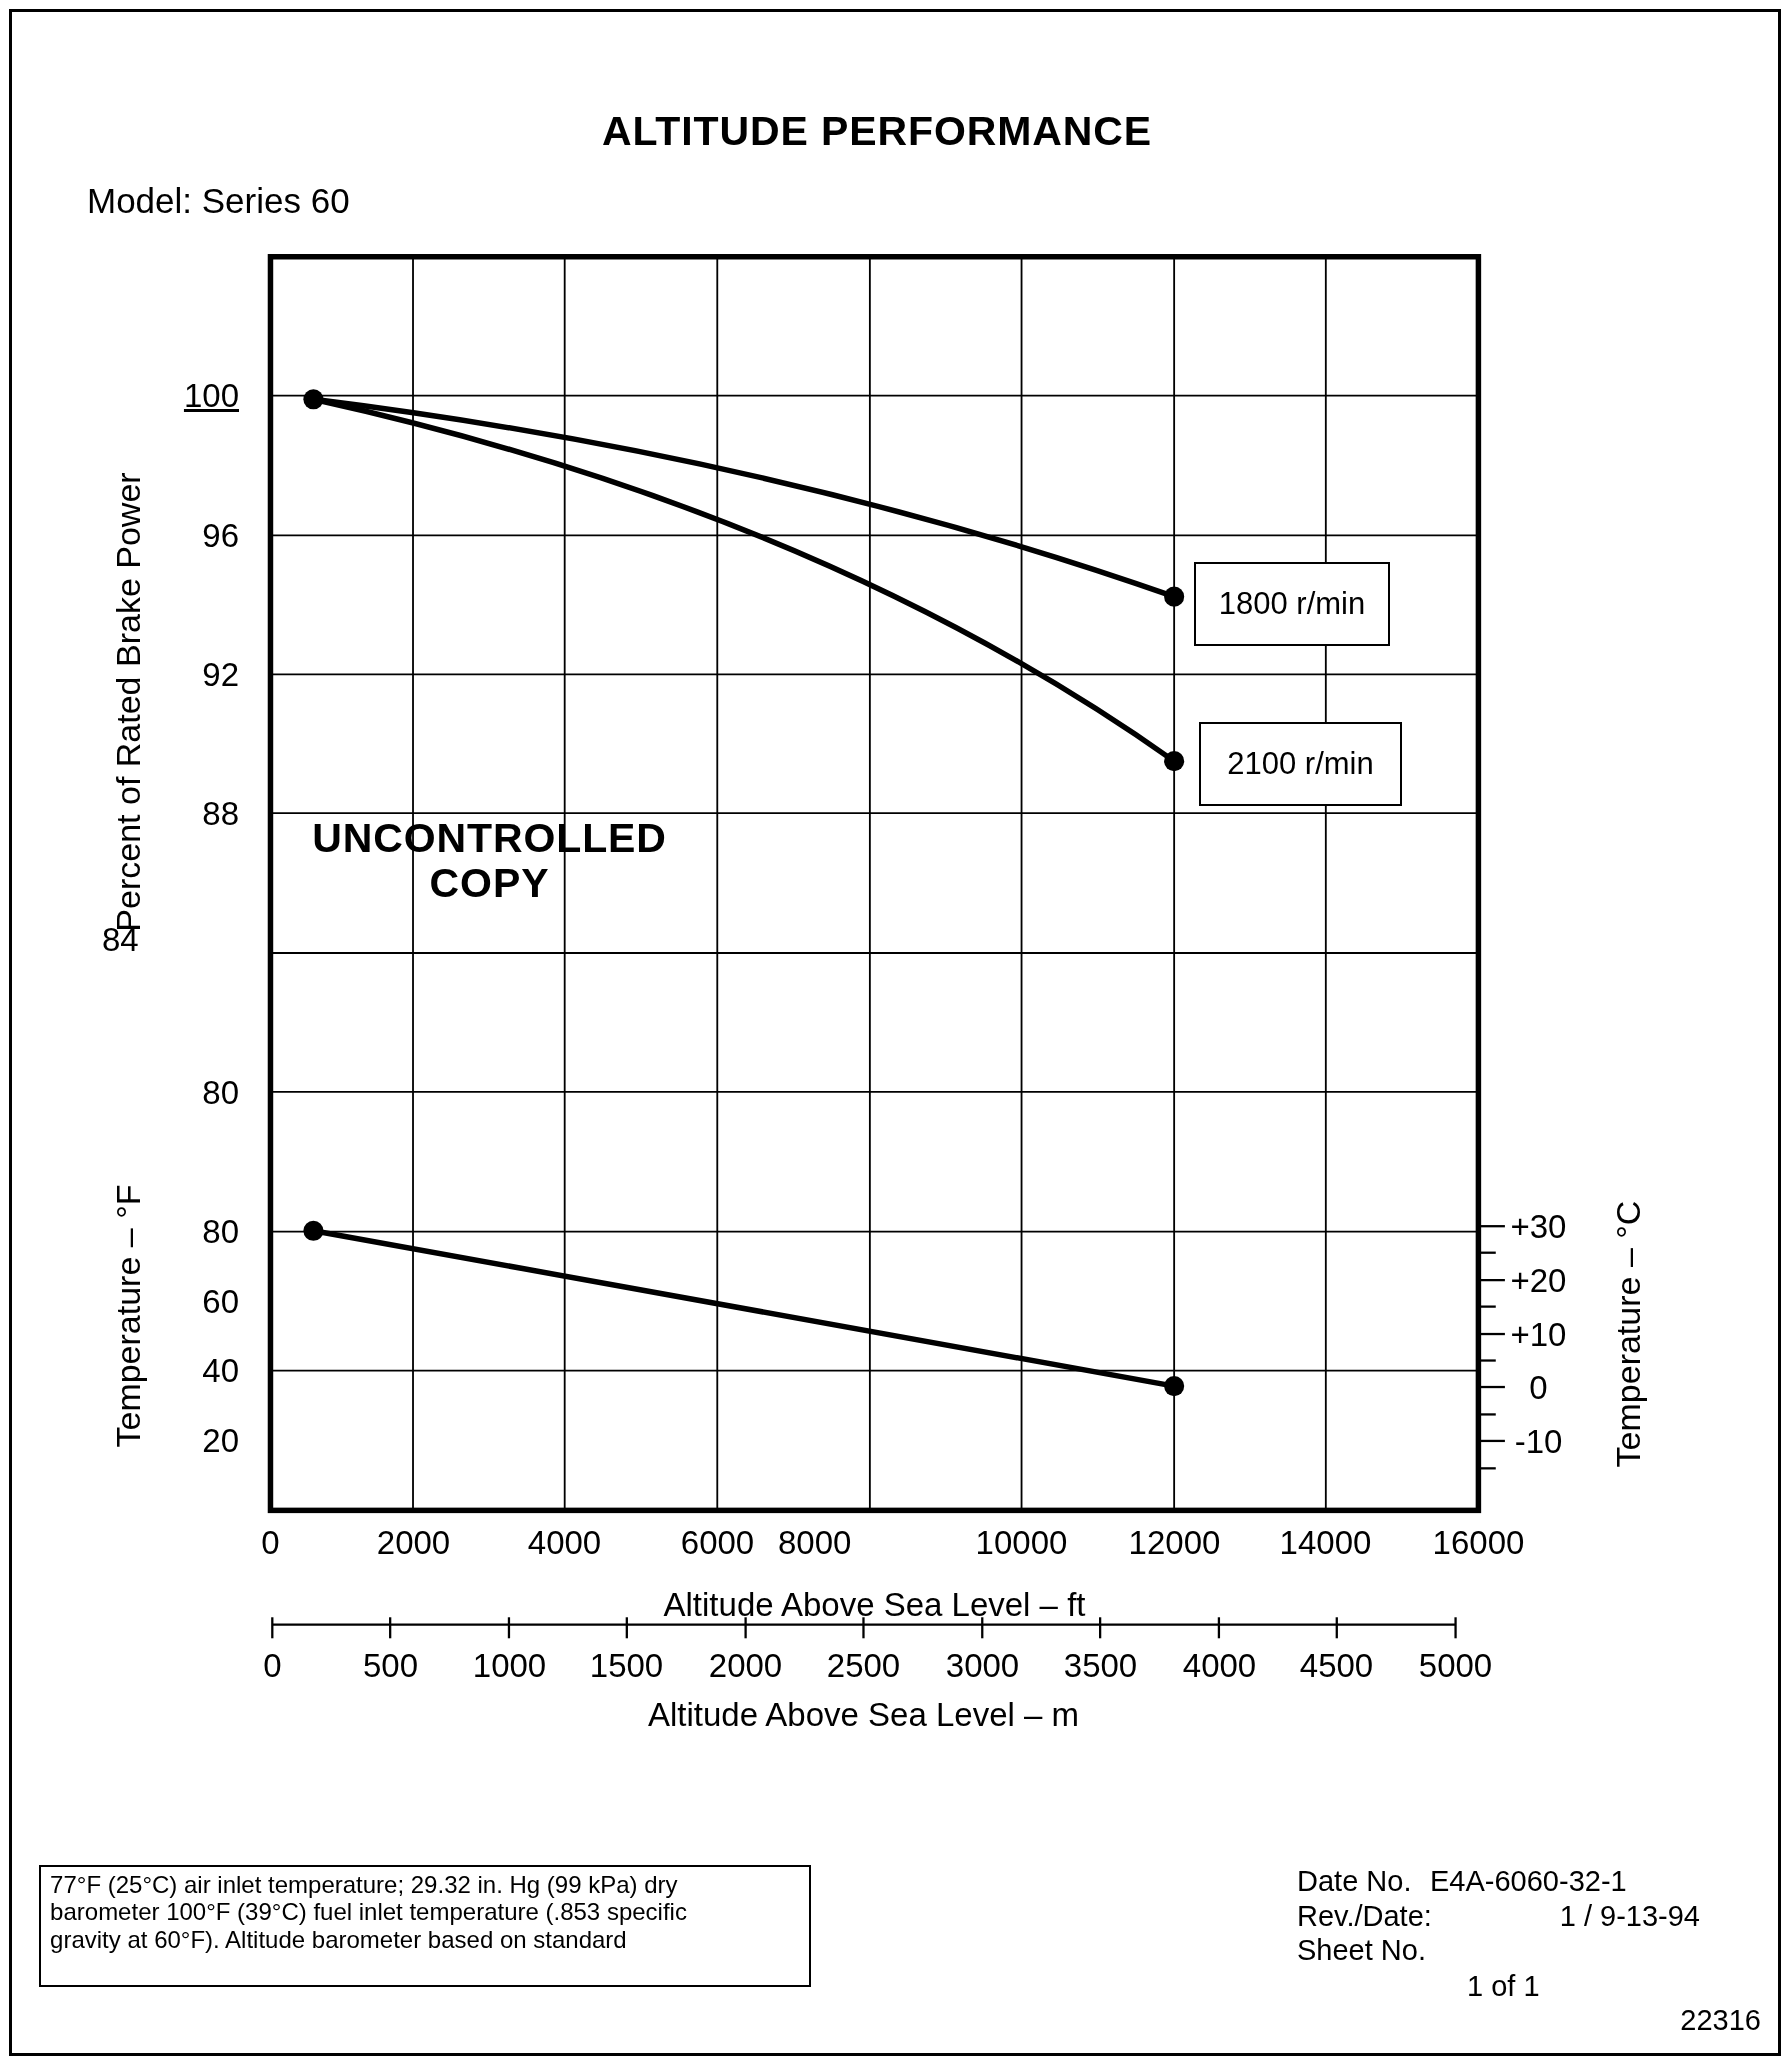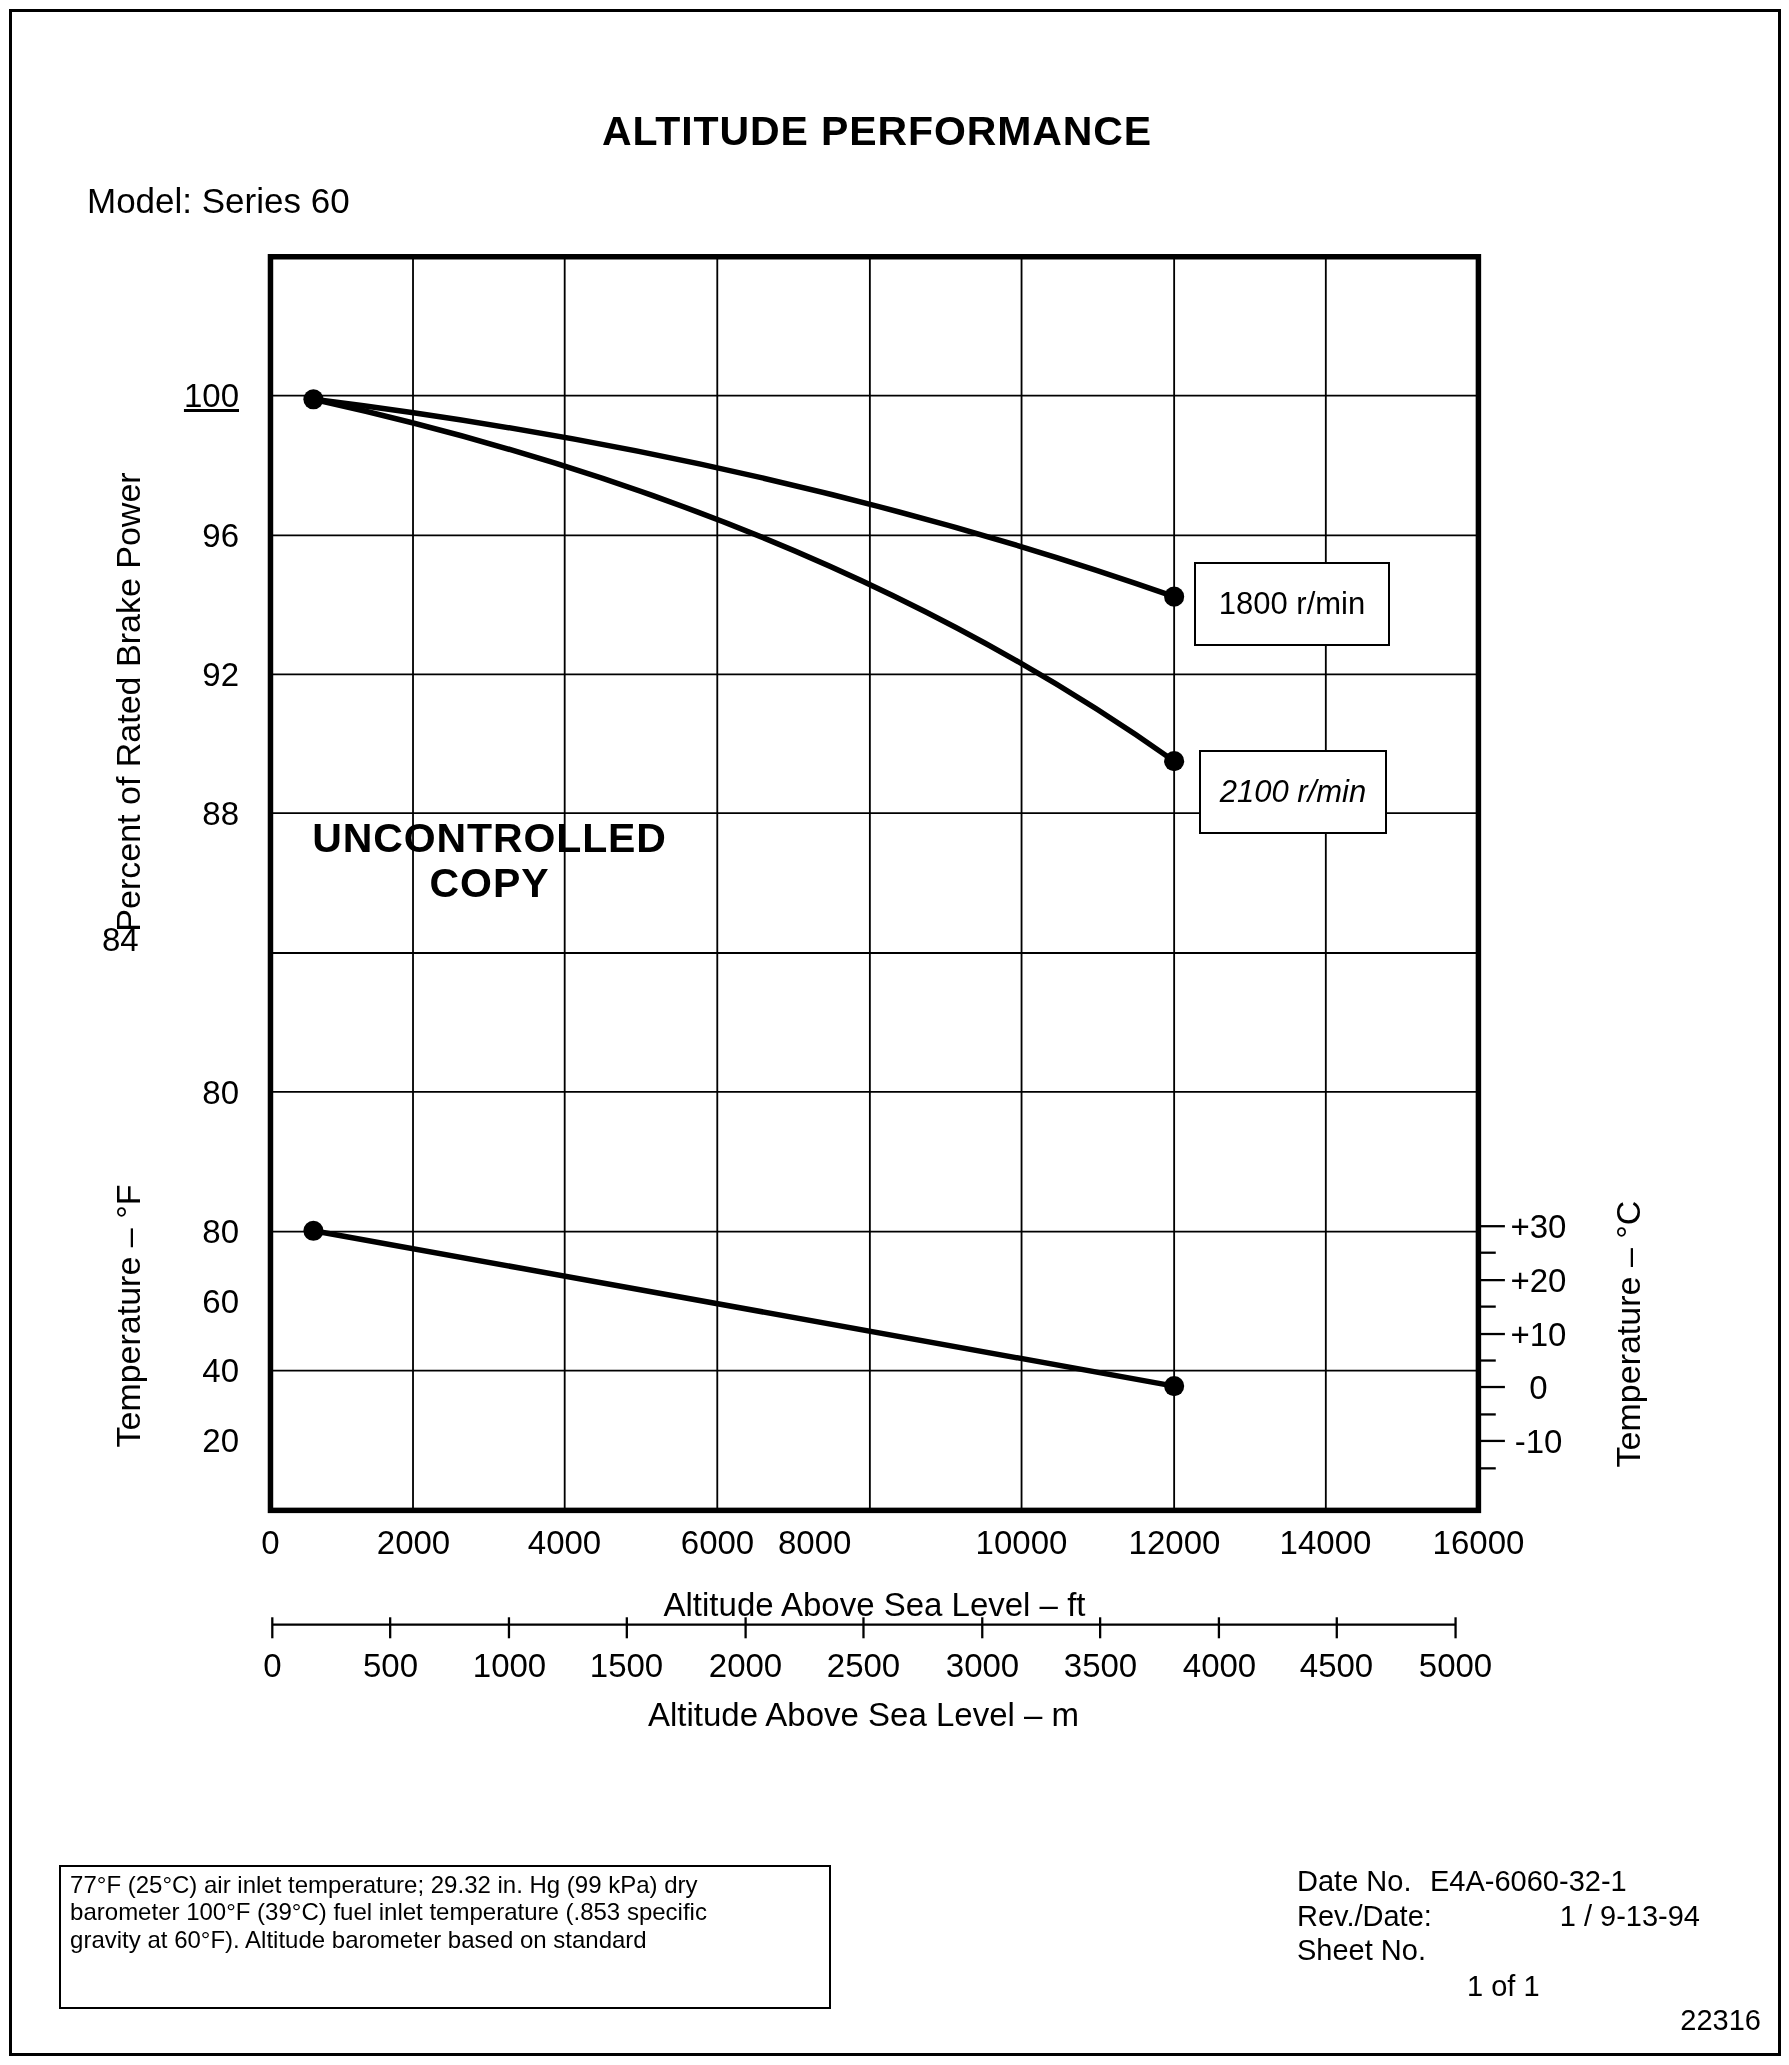--- a/index.html
+++ b/index.html
@@ -22,39 +22,39 @@
   #watermark{
     left:302px;top:816px;width:375px;text-align:center;
     font-size:41px;font-weight:bold;line-height:45px;letter-spacing:0.9px;
   }
   .curve-label-box{
     border:2.7px solid #000;box-sizing:border-box;background:#fff;
     display:flex;align-items:center;justify-content:center;
     font-size:31px;
   }
   #label-1800{left:1194px;top:562px;width:196px;height:84px;}
-  #label-2100{left:1199px;top:750px;width:188px;height:84px;font-style:italic;}
+  #label-2100{left:1199px;top:722px;width:203px;height:84px;}
   .vlabel{
     height:40px;line-height:40px;text-align:center;font-size:34px;
     transform:rotate(-90deg);
   }
   #ylabel-power{left:-192px;top:682px;width:640px;}
   #ylabel-tempf{left:-64px;top:1296px;width:384px;}
   #ylabel-tempc{left:1436px;top:1314px;width:384px;}
   .haxis-title{width:731px;text-align:center;font-size:33px;}
   #xlabel-ft{left:509px;top:1586px;}
   #xlabel-m{left:498px;top:1696px;}
   .tick-label{
     position:absolute;font-size:33px;height:37px;line-height:37px;
     white-space:nowrap;
   }
   #note-box{
-    left:39px;top:1865px;width:772px;height:144px;
+    left:39px;top:1865px;width:772px;height:122px;
     border:2.7px solid #000;box-sizing:border-box;
-    padding:3.7px 9.1px;font-size:24px;line-height:27.4px;margin-left:20px;
+    padding:3.7px 9.1px;font-size:24px;line-height:27.4px;
   }
   .info-line{font-size:29px;height:35px;line-height:35px;white-space:nowrap;}
   #footer-number{left:1578px;top:2004px;width:183px;text-align:right;font-size:29px;}
 </style>
 </head>
 <body>
 
 <div id="page-border"></div>
 
 <svg id="chart-svg" viewBox="0 0 1959 2260">

